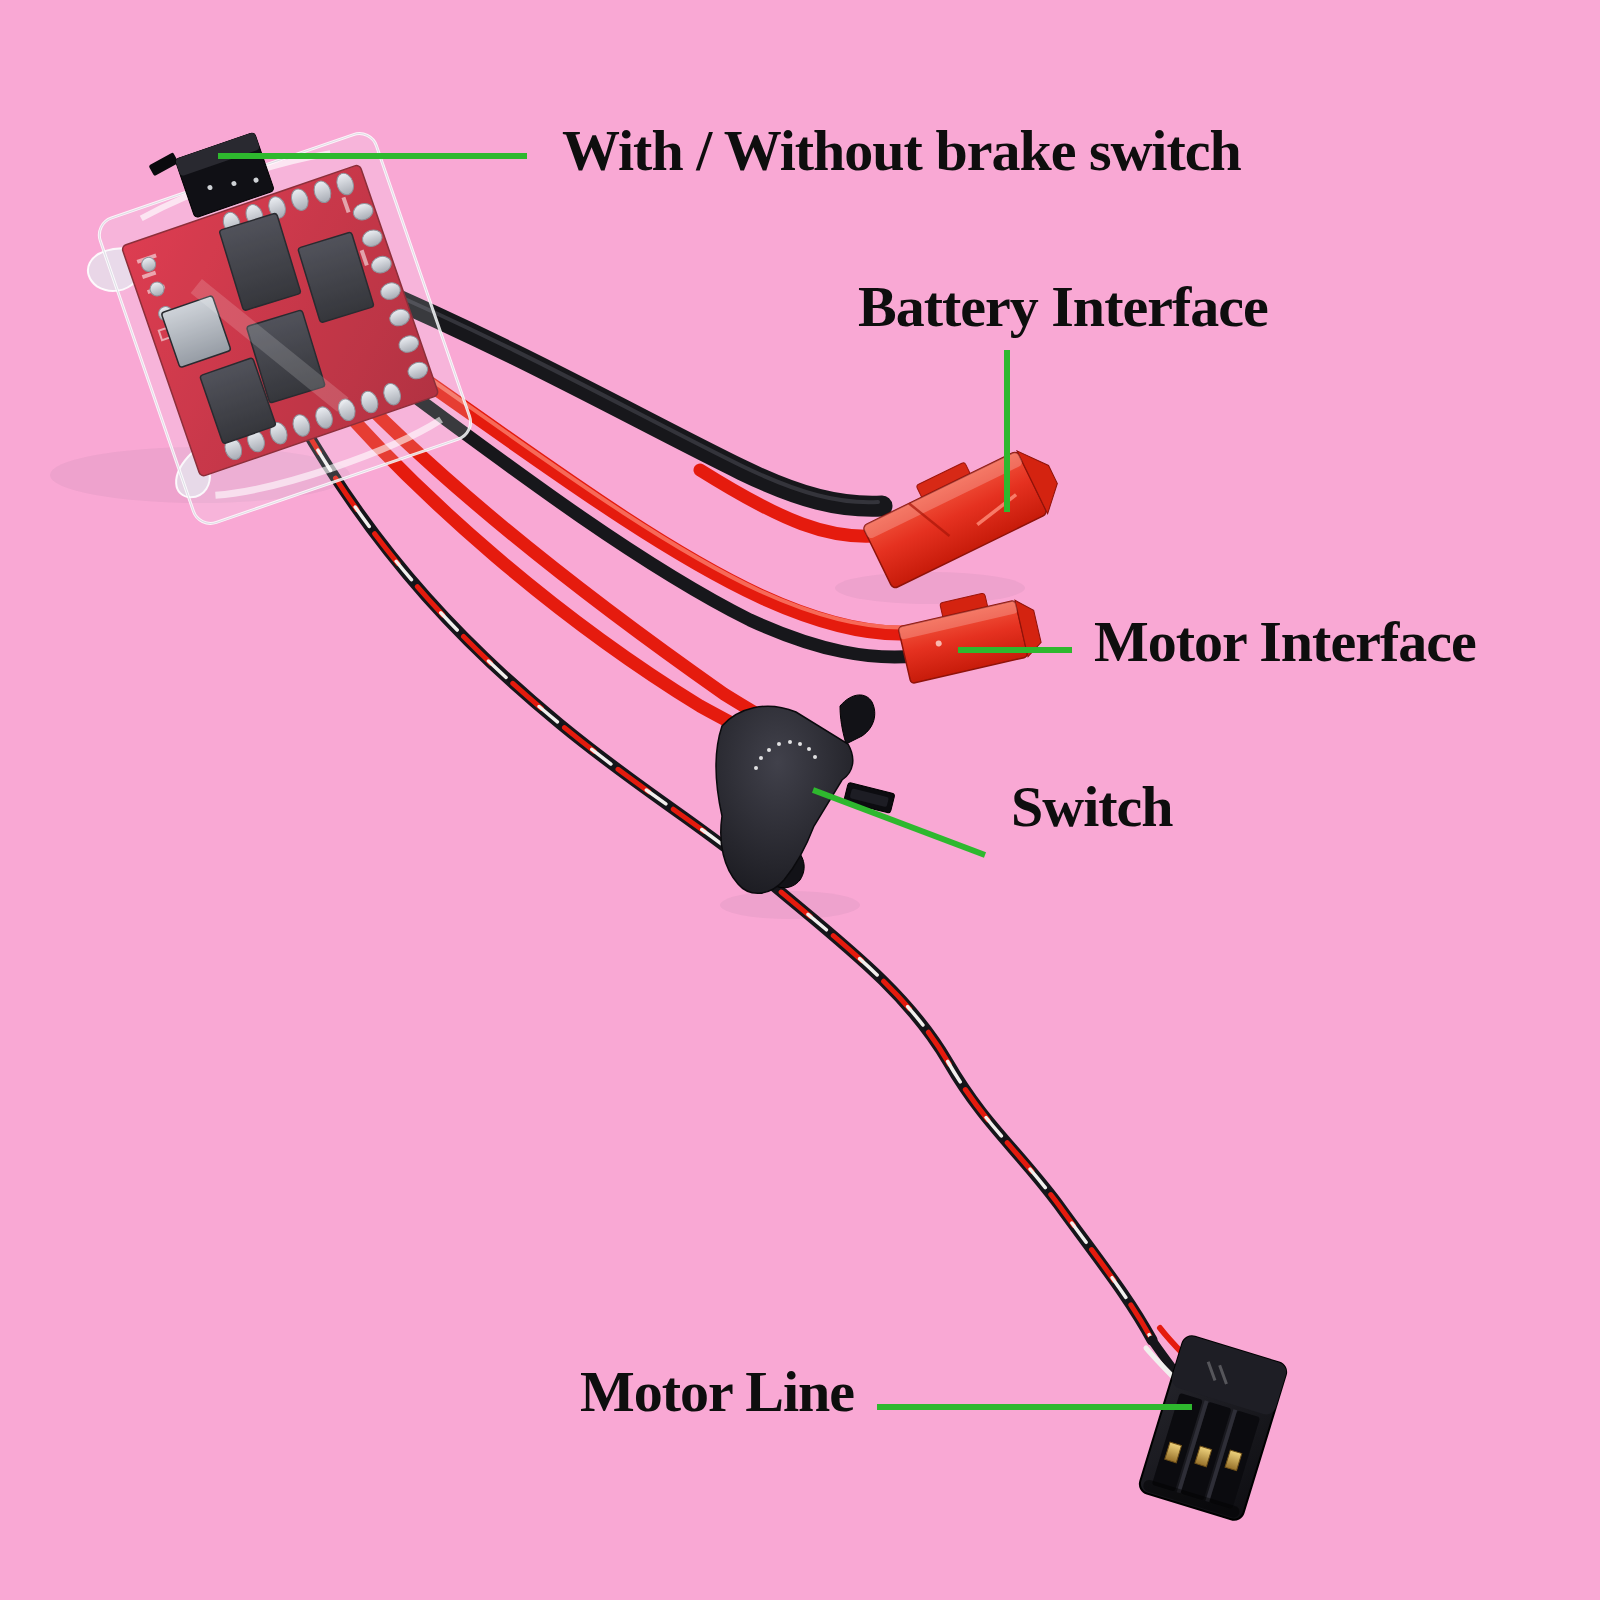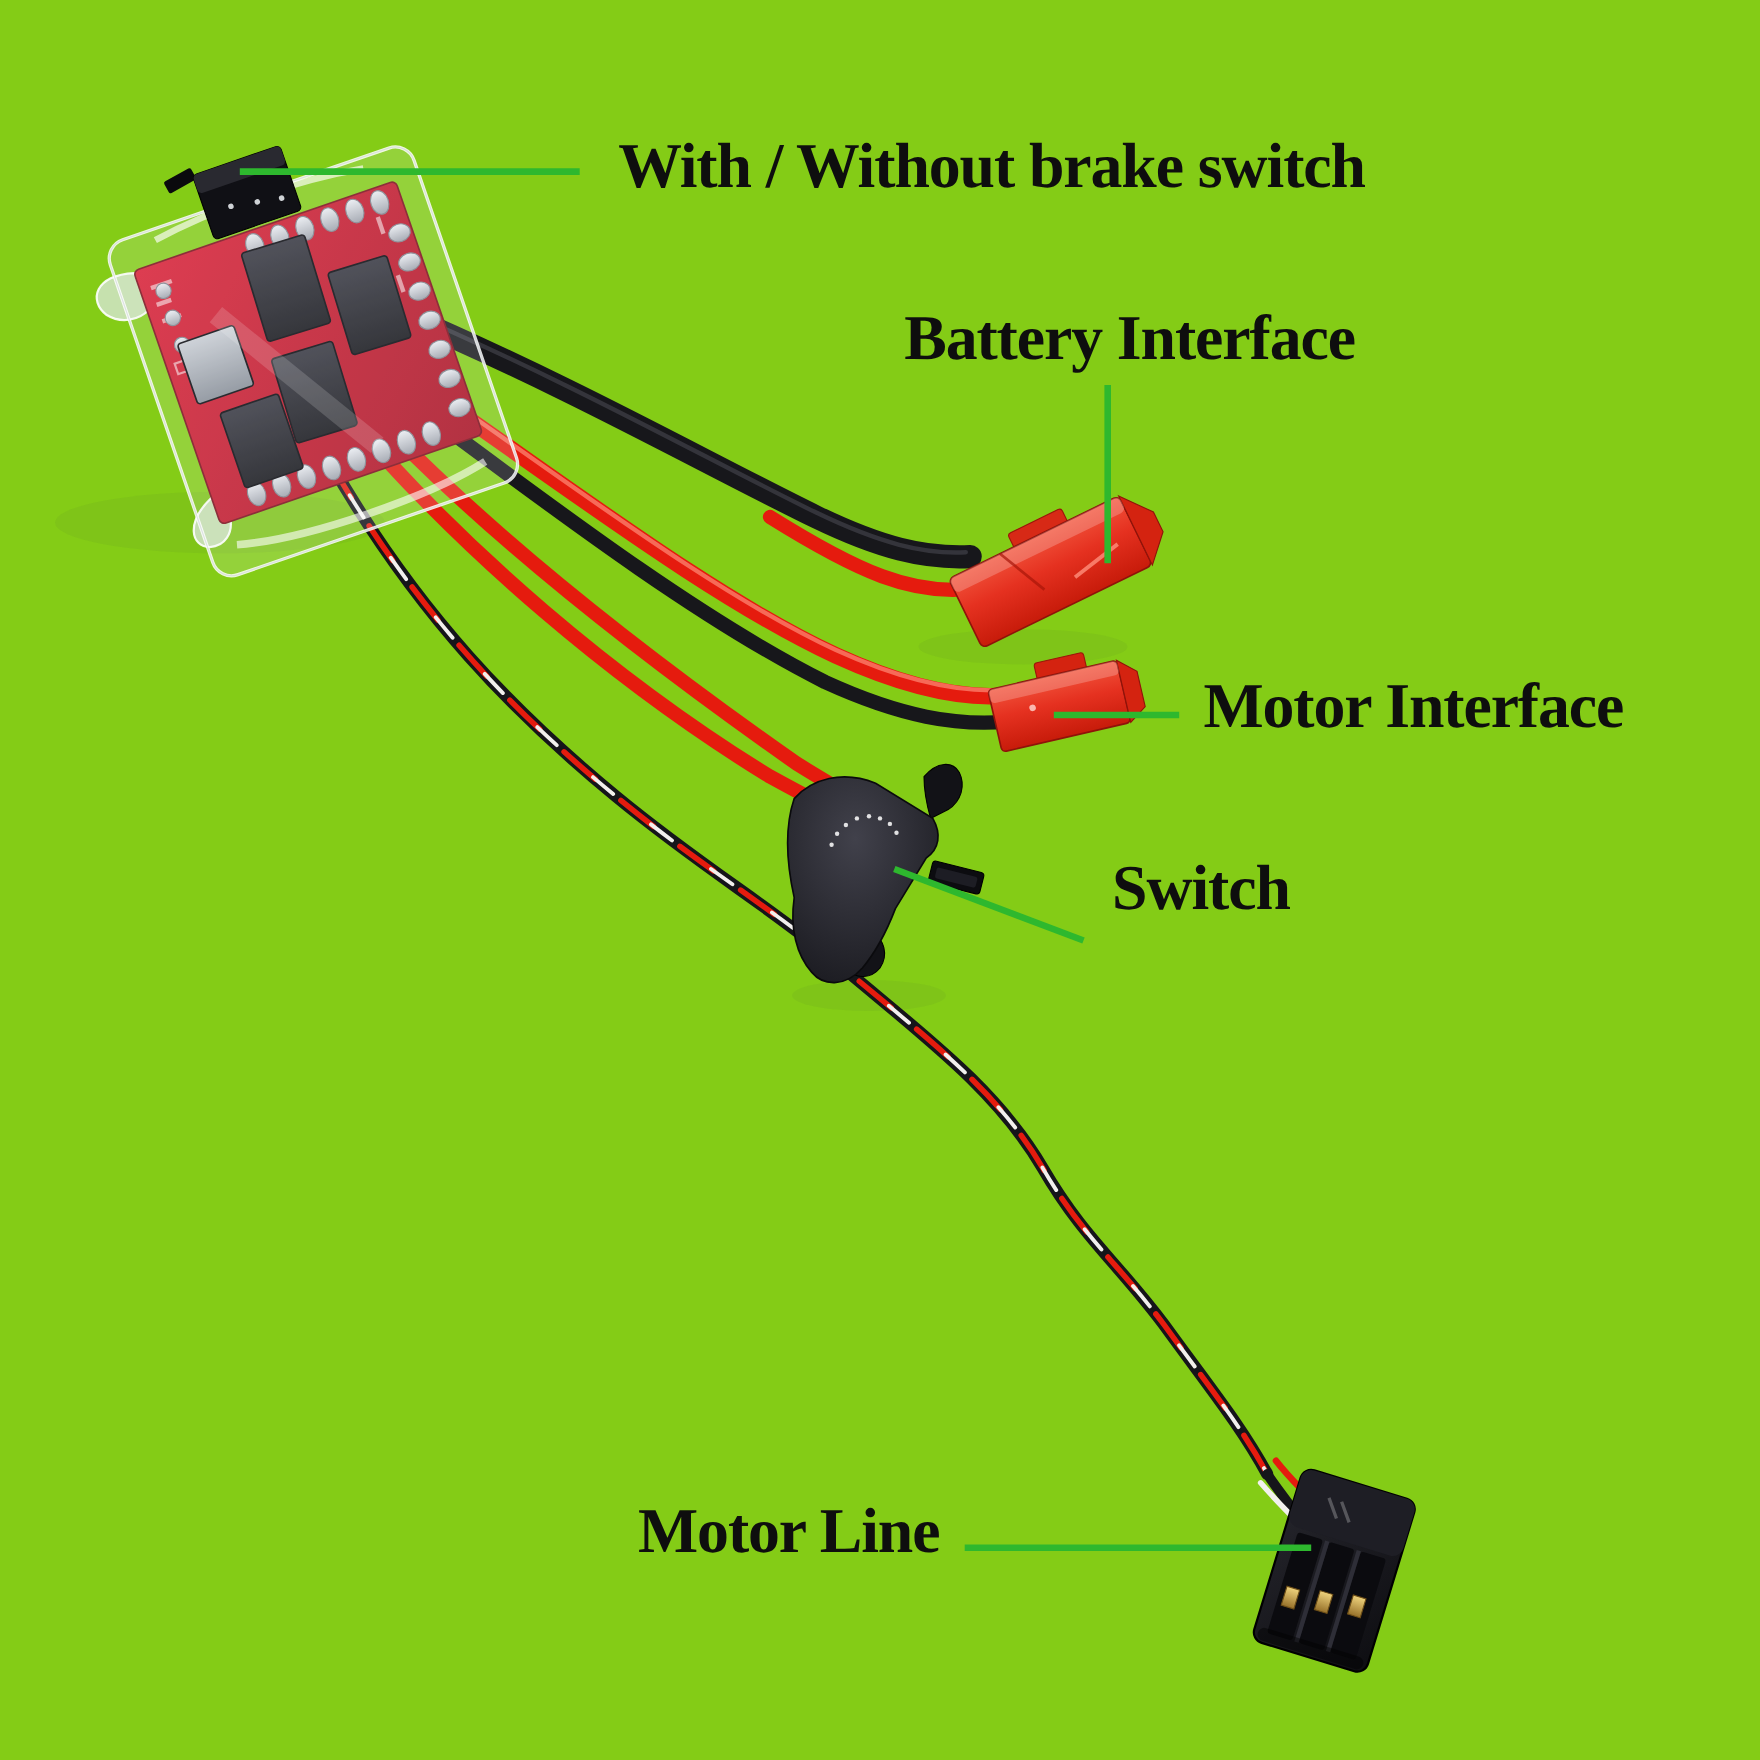--- a/index.html
+++ b/index.html
@@ -1,18 +1,18 @@
 <!DOCTYPE html>
 <html><head>
 <meta charset="utf-8">
 <style>
   html,body { margin:0; padding:0; background:#ffffff; }
   .canvas {
     position:relative; width:1600px; height:1600px;
-    background:#84cc16; overflow:hidden;
+    background:#f9a8d4; overflow:hidden;
     font-family:"Liberation Serif", serif;
   }
   .art { position:absolute; left:0; top:0; width:1600px; height:1600px; }
   .label {
     position:absolute; white-space:nowrap;
     font-weight:700; font-size:58px; letter-spacing:-1px;
     color:#0e0e0e; line-height:1;
   }
 </style>
 </head>
@@ -220,21 +220,21 @@
       <line x1="218" y1="156" x2="527" y2="156" stroke="#2eb82e"></line>
       <line x1="1007" y1="350" x2="1007" y2="512" stroke="#2eb82e"></line>
       <line x1="958" y1="650" x2="1072" y2="650" stroke="#2eb82e"></line>
       <line x1="813" y1="790" x2="985" y2="855" stroke="#2eb82e"></line>
       <line x1="877" y1="1407" x2="1192" y2="1407" stroke="#2eb82e"></line>
     </g>
   </svg>
 
   <div class="label" style="left:562px; top:122px">With / Without brake switch</div>
 
-  <div class="label" style="left:822px; top:278px">Battery Interface</div>
+  <div class="label" style="left:858px; top:278px">Battery Interface</div>
 
   <div class="label" style="left:1094px; top:613px">Motor Interface</div>
 
   <div class="label" style="left:1011px; top:778px">Switch</div>
 
   <div class="label" style="left:580px; top:1363px">Motor Line</div>
 
 </div>
 
 </body></html>

